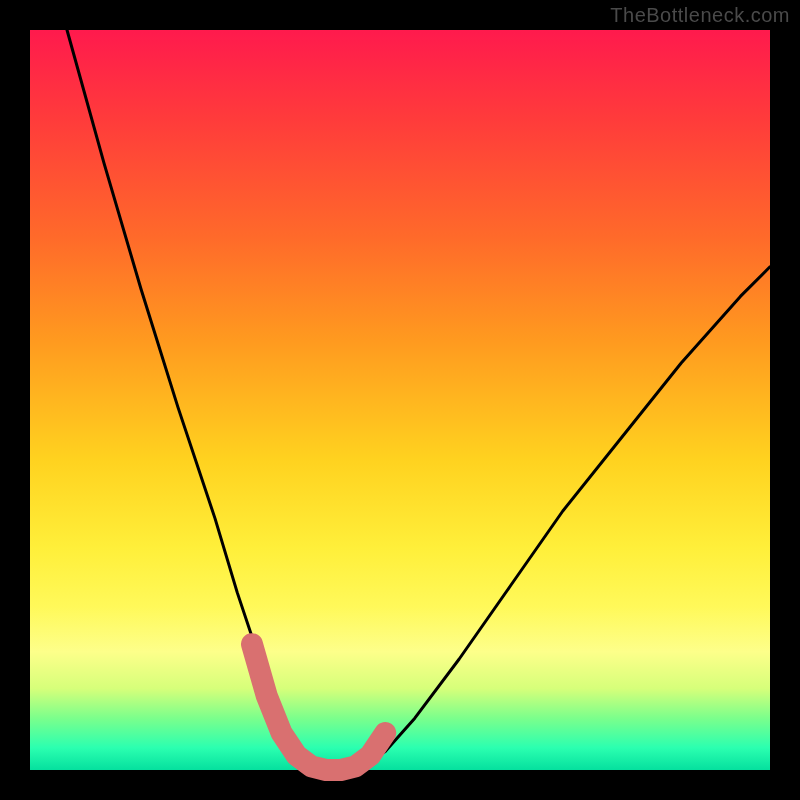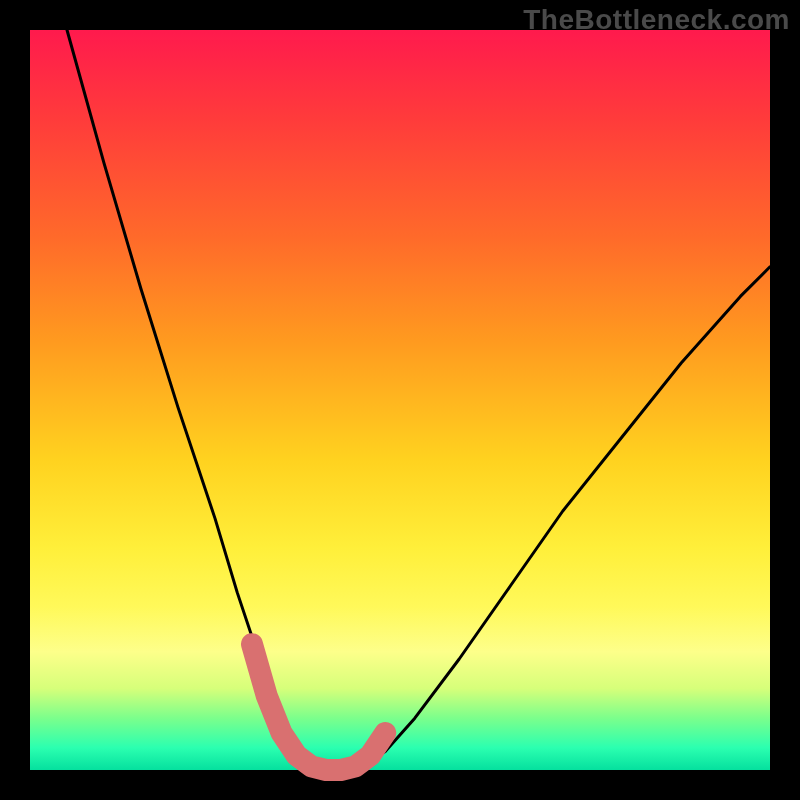--- a/index.html
+++ b/index.html
@@ -37,22 +37,22 @@
       #d6ff7a 89%,
       #7bff8c 93%,
       #2bffb0 97%,
       #05e09e 100%);
   }
   .watermark {
     position: absolute;
     top: 4px;
     right: 10px;
     color: #4a4a4a;
-    font-size: 28px;
-    font-weight: bold;
+    font-size: 20px;
+    font-weight: normal;
     letter-spacing: 0.5px;
     user-select: none;
   }
   svg.curve {
     position: absolute;
     left: 30px;
     top: 30px;
     width: 740px;
     height: 740px;
     overflow: visible;

